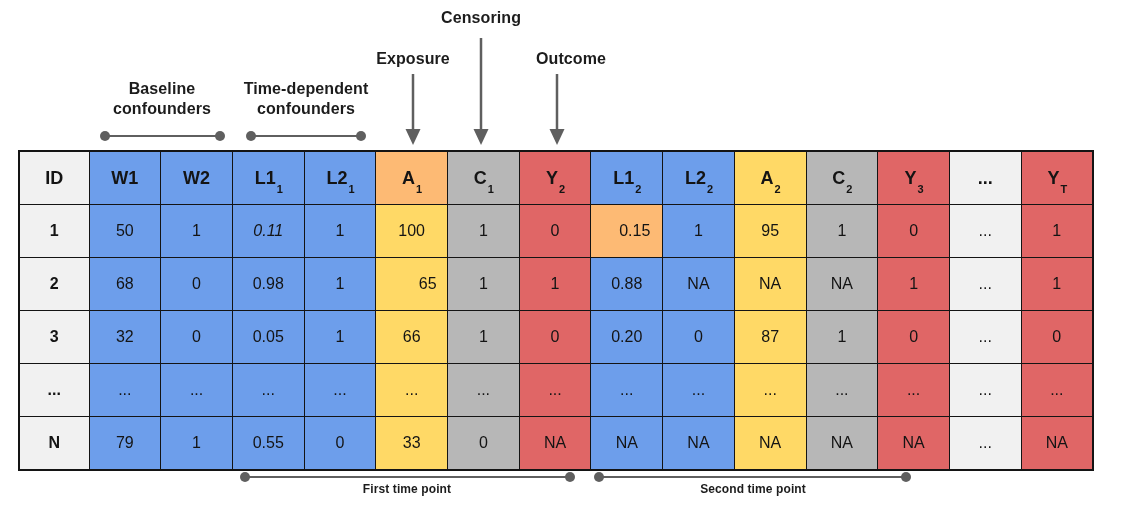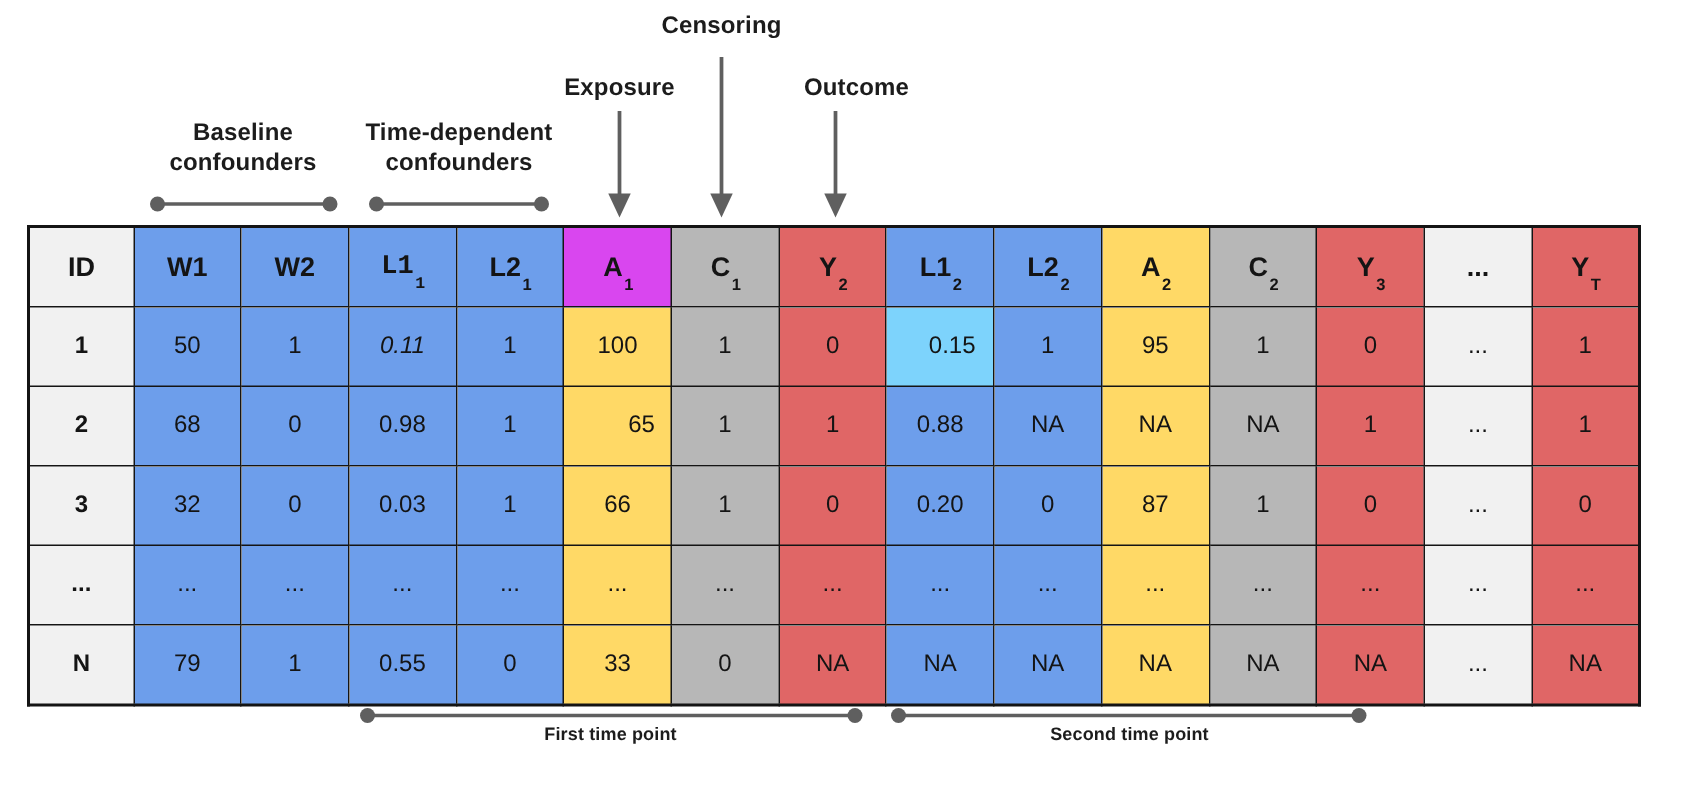--- a/index.html
+++ b/index.html
@@ -131,23 +131,23 @@
         <col>
         <col>
         <col>
         <col>
       </colgroup>
       <thead>
         <tr>
           <th style="background: rgb(241, 241, 241);"><span>ID</span></th>
           <th style="background: rgb(109, 158, 235);"><span>W1</span></th>
           <th style="background: rgb(109, 158, 235);"><span>W2</span></th>
-          <th style="background: rgb(109, 158, 235); font-family: Liberation Mono, monospace;"><span>L1</span><sub class="hsub">1</sub></th>
+          <th style="background: rgb(109, 158, 235);"><span>L1</span><sub class="hsub">1</sub></th>
           <th style="background: rgb(109, 158, 235);"><span>L2</span><sub class="hsub">1</sub></th>
-          <th style="background: #d946ef;"><span>A</span><sub class="hsub">1</sub></th>
+          <th style="background: #fdba74;"><span>A</span><sub class="hsub">1</sub></th>
           <th style="background: rgb(183, 183, 183);"><span>C</span><sub class="hsub">1</sub></th>
           <th style="background: rgb(224, 102, 102);"><span>Y</span><sub class="hsub">2</sub></th>
           <th style="background: rgb(109, 158, 235);"><span>L1</span><sub class="hsub">2</sub></th>
           <th style="background: rgb(109, 158, 235);"><span>L2</span><sub class="hsub">2</sub></th>
           <th style="background: rgb(255, 217, 102);"><span>A</span><sub class="hsub">2</sub></th>
           <th style="background: rgb(183, 183, 183);"><span>C</span><sub class="hsub">2</sub></th>
           <th style="background: rgb(224, 102, 102);"><span>Y</span><sub class="hsub">3</sub></th>
           <th style="background: rgb(241, 241, 241);"><span>...</span></th>
           <th style="background: rgb(224, 102, 102);"><span>Y</span><sub class="hsub">T</sub></th>
         </tr>
@@ -155,21 +155,21 @@
       <tbody>
         <tr>
           <td class="idcol" style="background: rgb(241, 241, 241);">1</td>
           <td style="background: rgb(109, 158, 235);">50</td>
           <td style="background: rgb(109, 158, 235);">1</td>
           <td style="background: rgb(109, 158, 235); font-style: italic;">0.11</td>
           <td style="background: rgb(109, 158, 235);">1</td>
           <td style="background: rgb(255, 217, 102);">100</td>
           <td style="background: rgb(183, 183, 183);">1</td>
           <td style="background: rgb(224, 102, 102);">0</td>
-          <td style="background: #7dd3fc; padding-left: 16px;">0.15</td>
+          <td style="background: #fdba74; padding-left: 16px;">0.15</td>
           <td style="background: rgb(109, 158, 235);">1</td>
           <td style="background: rgb(255, 217, 102);">95</td>
           <td style="background: rgb(183, 183, 183);">1</td>
           <td style="background: rgb(224, 102, 102);">0</td>
           <td style="background: rgb(241, 241, 241);">...</td>
           <td style="background: rgb(224, 102, 102);">1</td>
         </tr>
         <tr>
           <td class="idcol" style="background: rgb(241, 241, 241);">2</td>
           <td style="background: rgb(109, 158, 235);">68</td>
@@ -184,21 +184,21 @@
           <td style="background: rgb(255, 217, 102);">NA</td>
           <td style="background: rgb(183, 183, 183);">NA</td>
           <td style="background: rgb(224, 102, 102);">1</td>
           <td style="background: rgb(241, 241, 241);">...</td>
           <td style="background: rgb(224, 102, 102);">1</td>
         </tr>
         <tr>
           <td class="idcol" style="background: rgb(241, 241, 241);">3</td>
           <td style="background: rgb(109, 158, 235);">32</td>
           <td style="background: rgb(109, 158, 235);">0</td>
-          <td style="background: rgb(109, 158, 235);">0.03</td>
+          <td style="background: rgb(109, 158, 235);">0.05</td>
           <td style="background: rgb(109, 158, 235);">1</td>
           <td style="background: rgb(255, 217, 102);">66</td>
           <td style="background: rgb(183, 183, 183);">1</td>
           <td style="background: rgb(224, 102, 102);">0</td>
           <td style="background: rgb(109, 158, 235);">0.20</td>
           <td style="background: rgb(109, 158, 235);">0</td>
           <td style="background: rgb(255, 217, 102);">87</td>
           <td style="background: rgb(183, 183, 183);">1</td>
           <td style="background: rgb(224, 102, 102);">0</td>
           <td style="background: rgb(241, 241, 241);">...</td>

